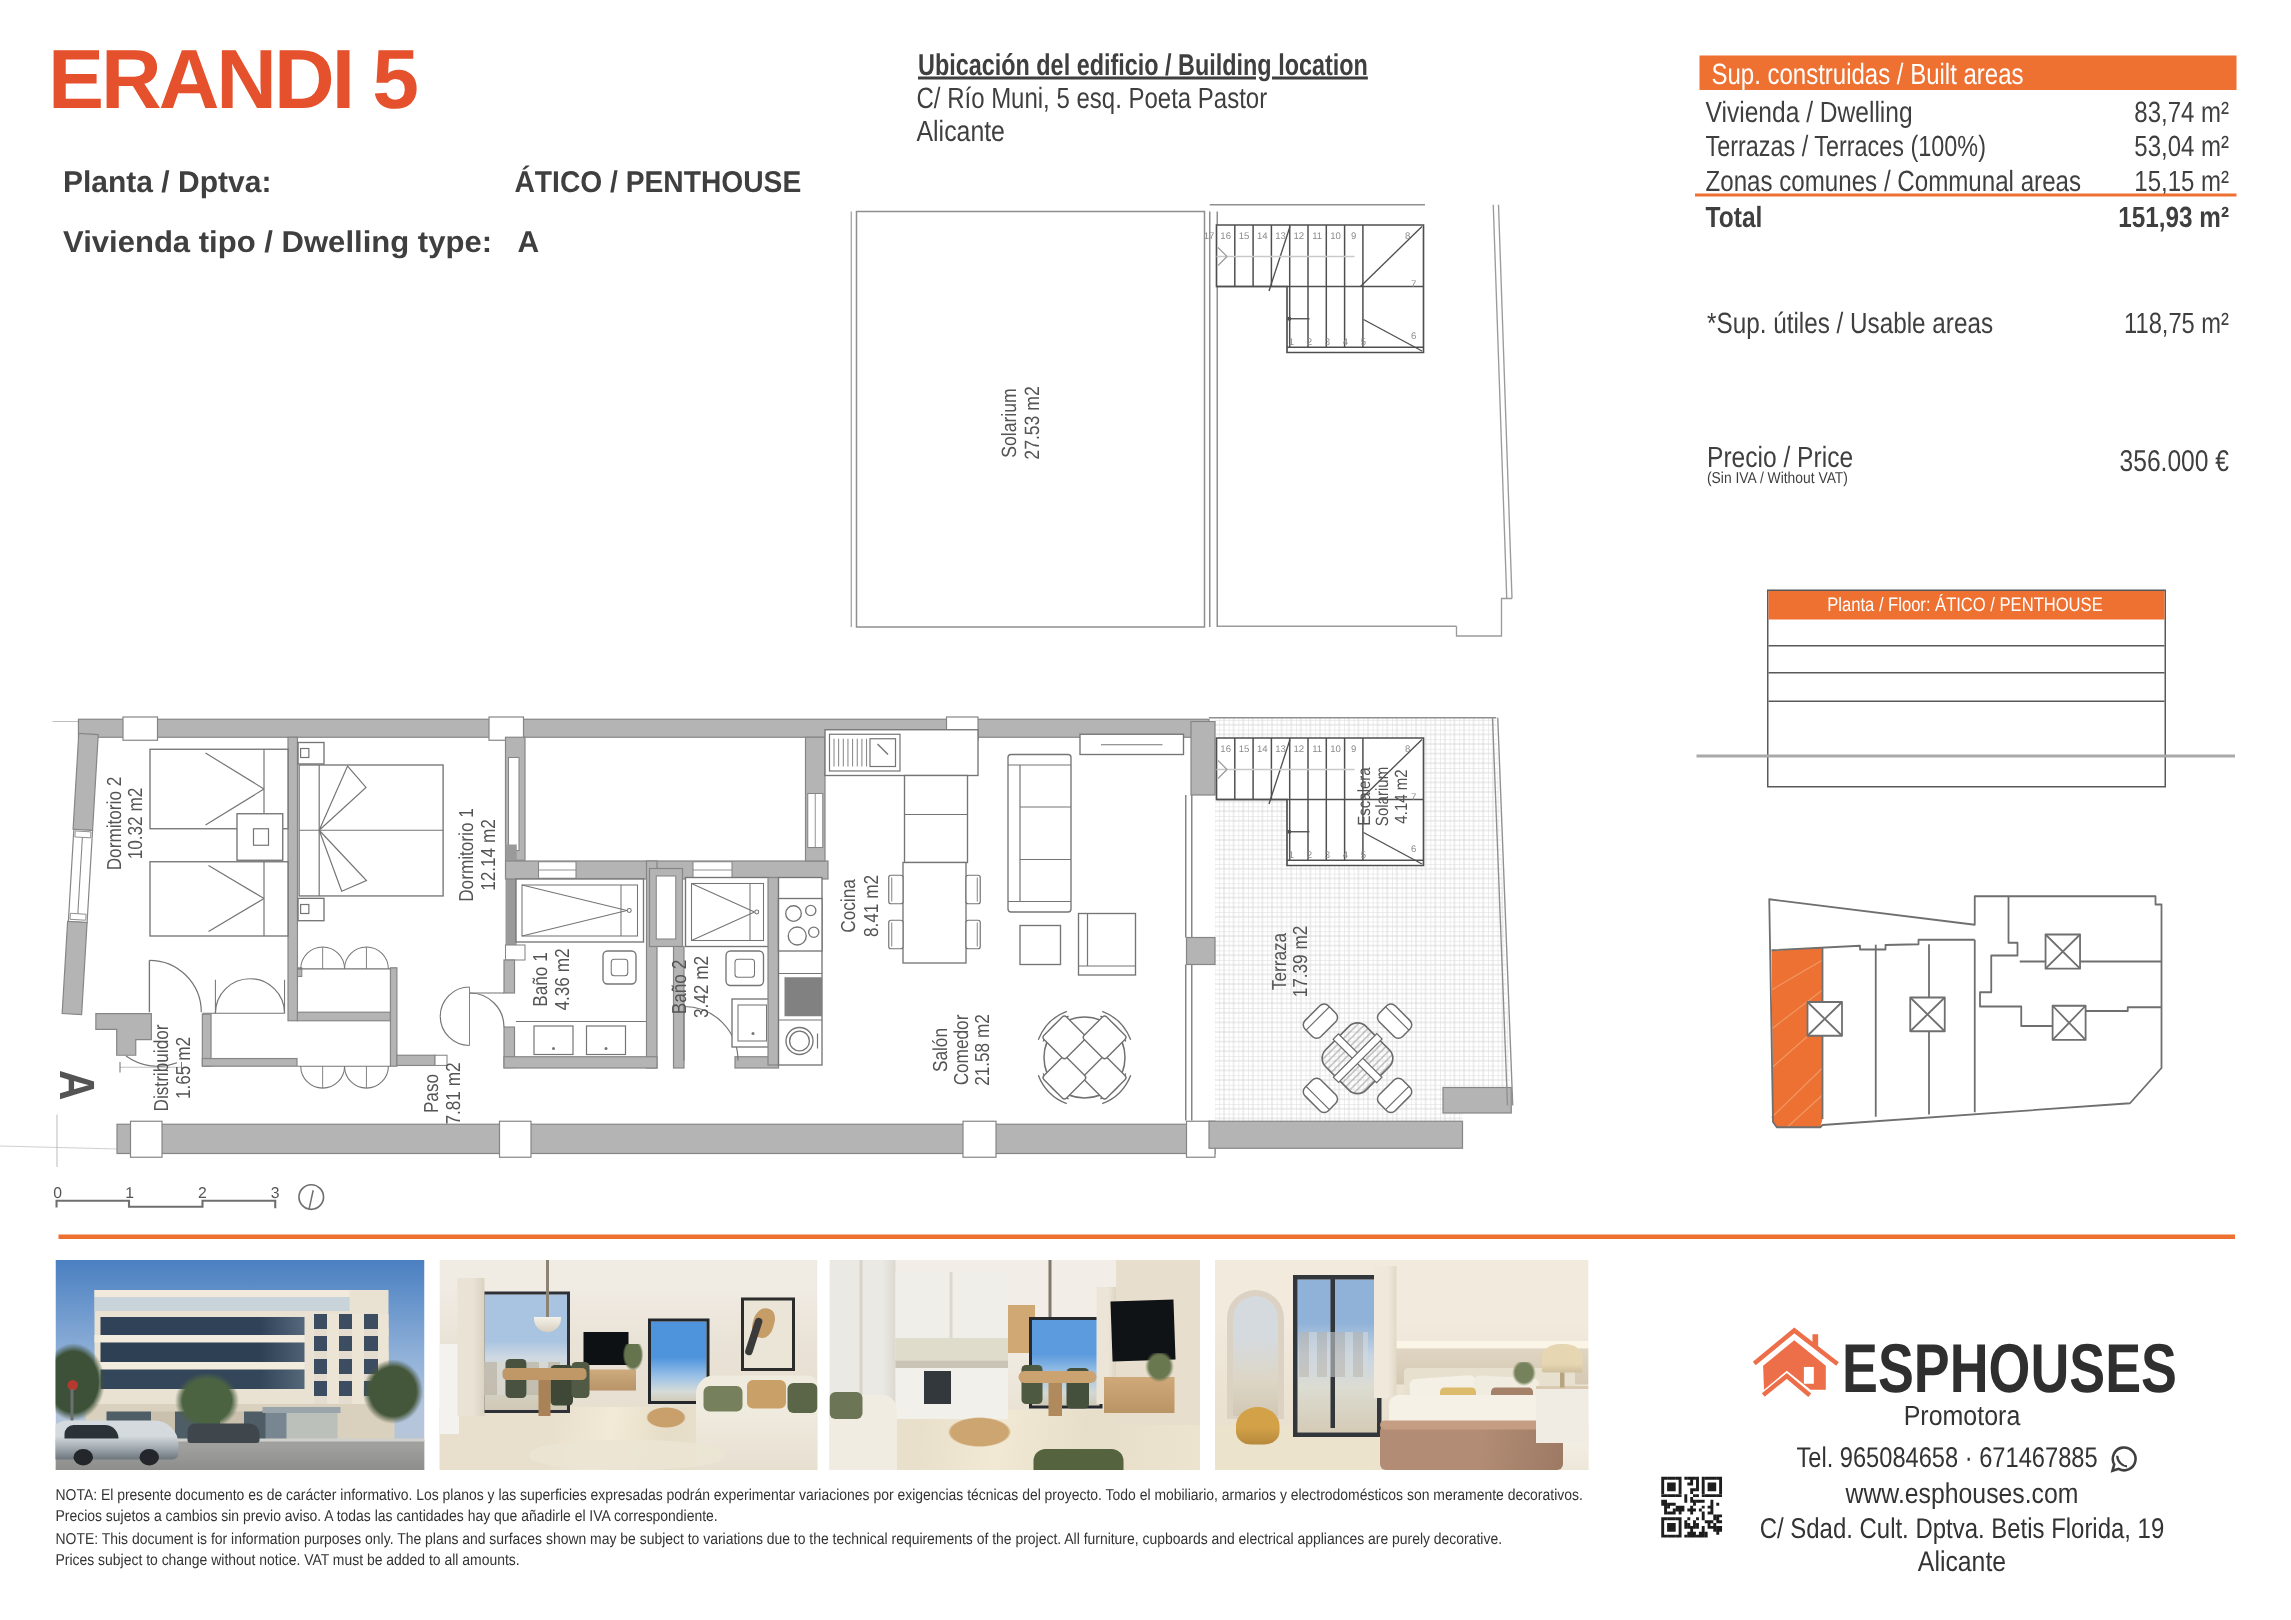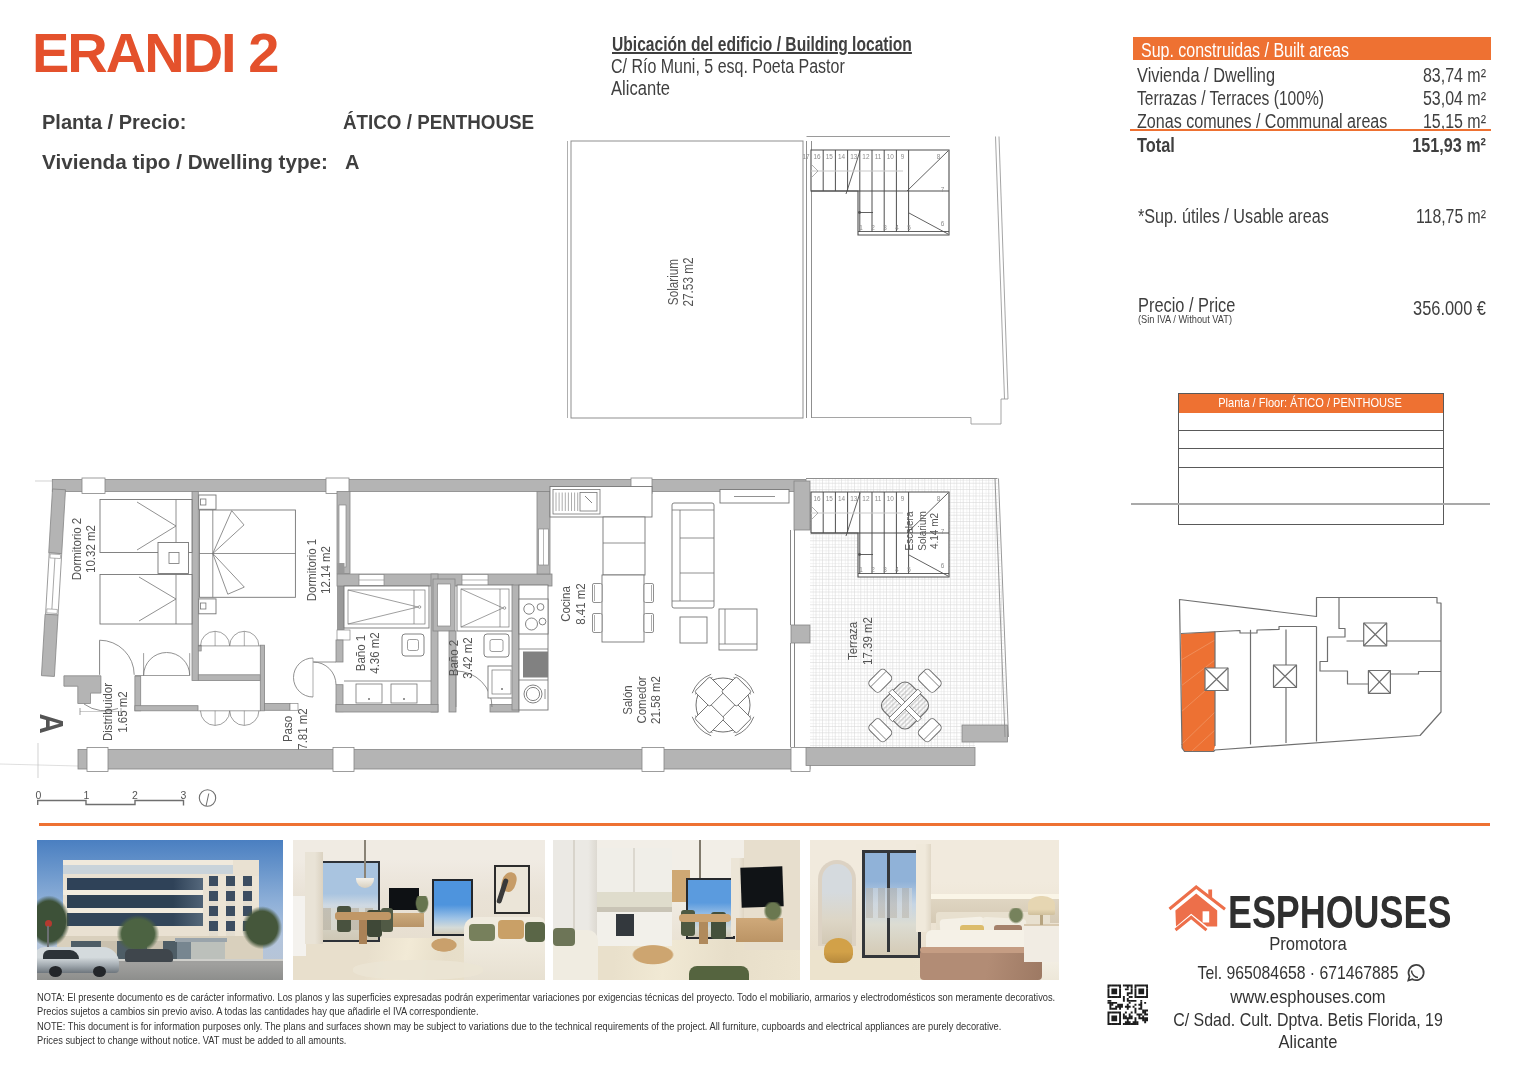--- a/index.html
+++ b/index.html
@@ -5,23 +5,23 @@
   html,body{margin:0;padding:0;background:#fff;}
   .page{position:relative;width:1527px;height:1080px;background:#fff;overflow:hidden;
         font-family:"Liberation Sans",sans-serif;color:#3f3f3f;}
   .abs{position:absolute;}
   .b{font-weight:bold;}
 </style>
 </head>
 <body>
 <div class="page">
 
-<div class="abs b" style="left:32px;top:20px;font-size:56px;color:#e4512c;letter-spacing:-2px;">ERANDI 2</div>
-
-<div class="abs b" style="left:42px;top:111px;font-size:20px;">Planta / Precio:</div>
+<div class="abs b" style="left:32px;top:20px;font-size:56px;color:#e4512c;letter-spacing:-2px;">ERANDI 5</div>
+
+<div class="abs b" style="left:42px;top:111px;font-size:20px;">Planta / Dptva:</div>
 
 <div class="abs b" style="left:343px;top:111px;font-size:20px;transform:scale(0.94,1);transform-origin:left top;">ÁTICO / PENTHOUSE</div>
 
 <div class="abs b" style="left:42px;top:151px;font-size:20px;transform:scale(1.035,1);transform-origin:left top;">Vivienda tipo / Dwelling type:</div>
 
 <div class="abs b" style="left:345px;top:151px;font-size:20px;">A</div>
 
 <div class="abs b" style="left:612px;top:33px;font-size:20px;text-decoration:underline;transform:scale(0.78,1);transform-origin:left top;">Ubicación del edificio / Building location</div>
 
 <div class="abs" style="left:611px;top:55px;font-size:19.5px;transform:scale(0.82,1);transform-origin:left top;">C/ Río Muni, 5 esq. Poeta Pastor</div>

